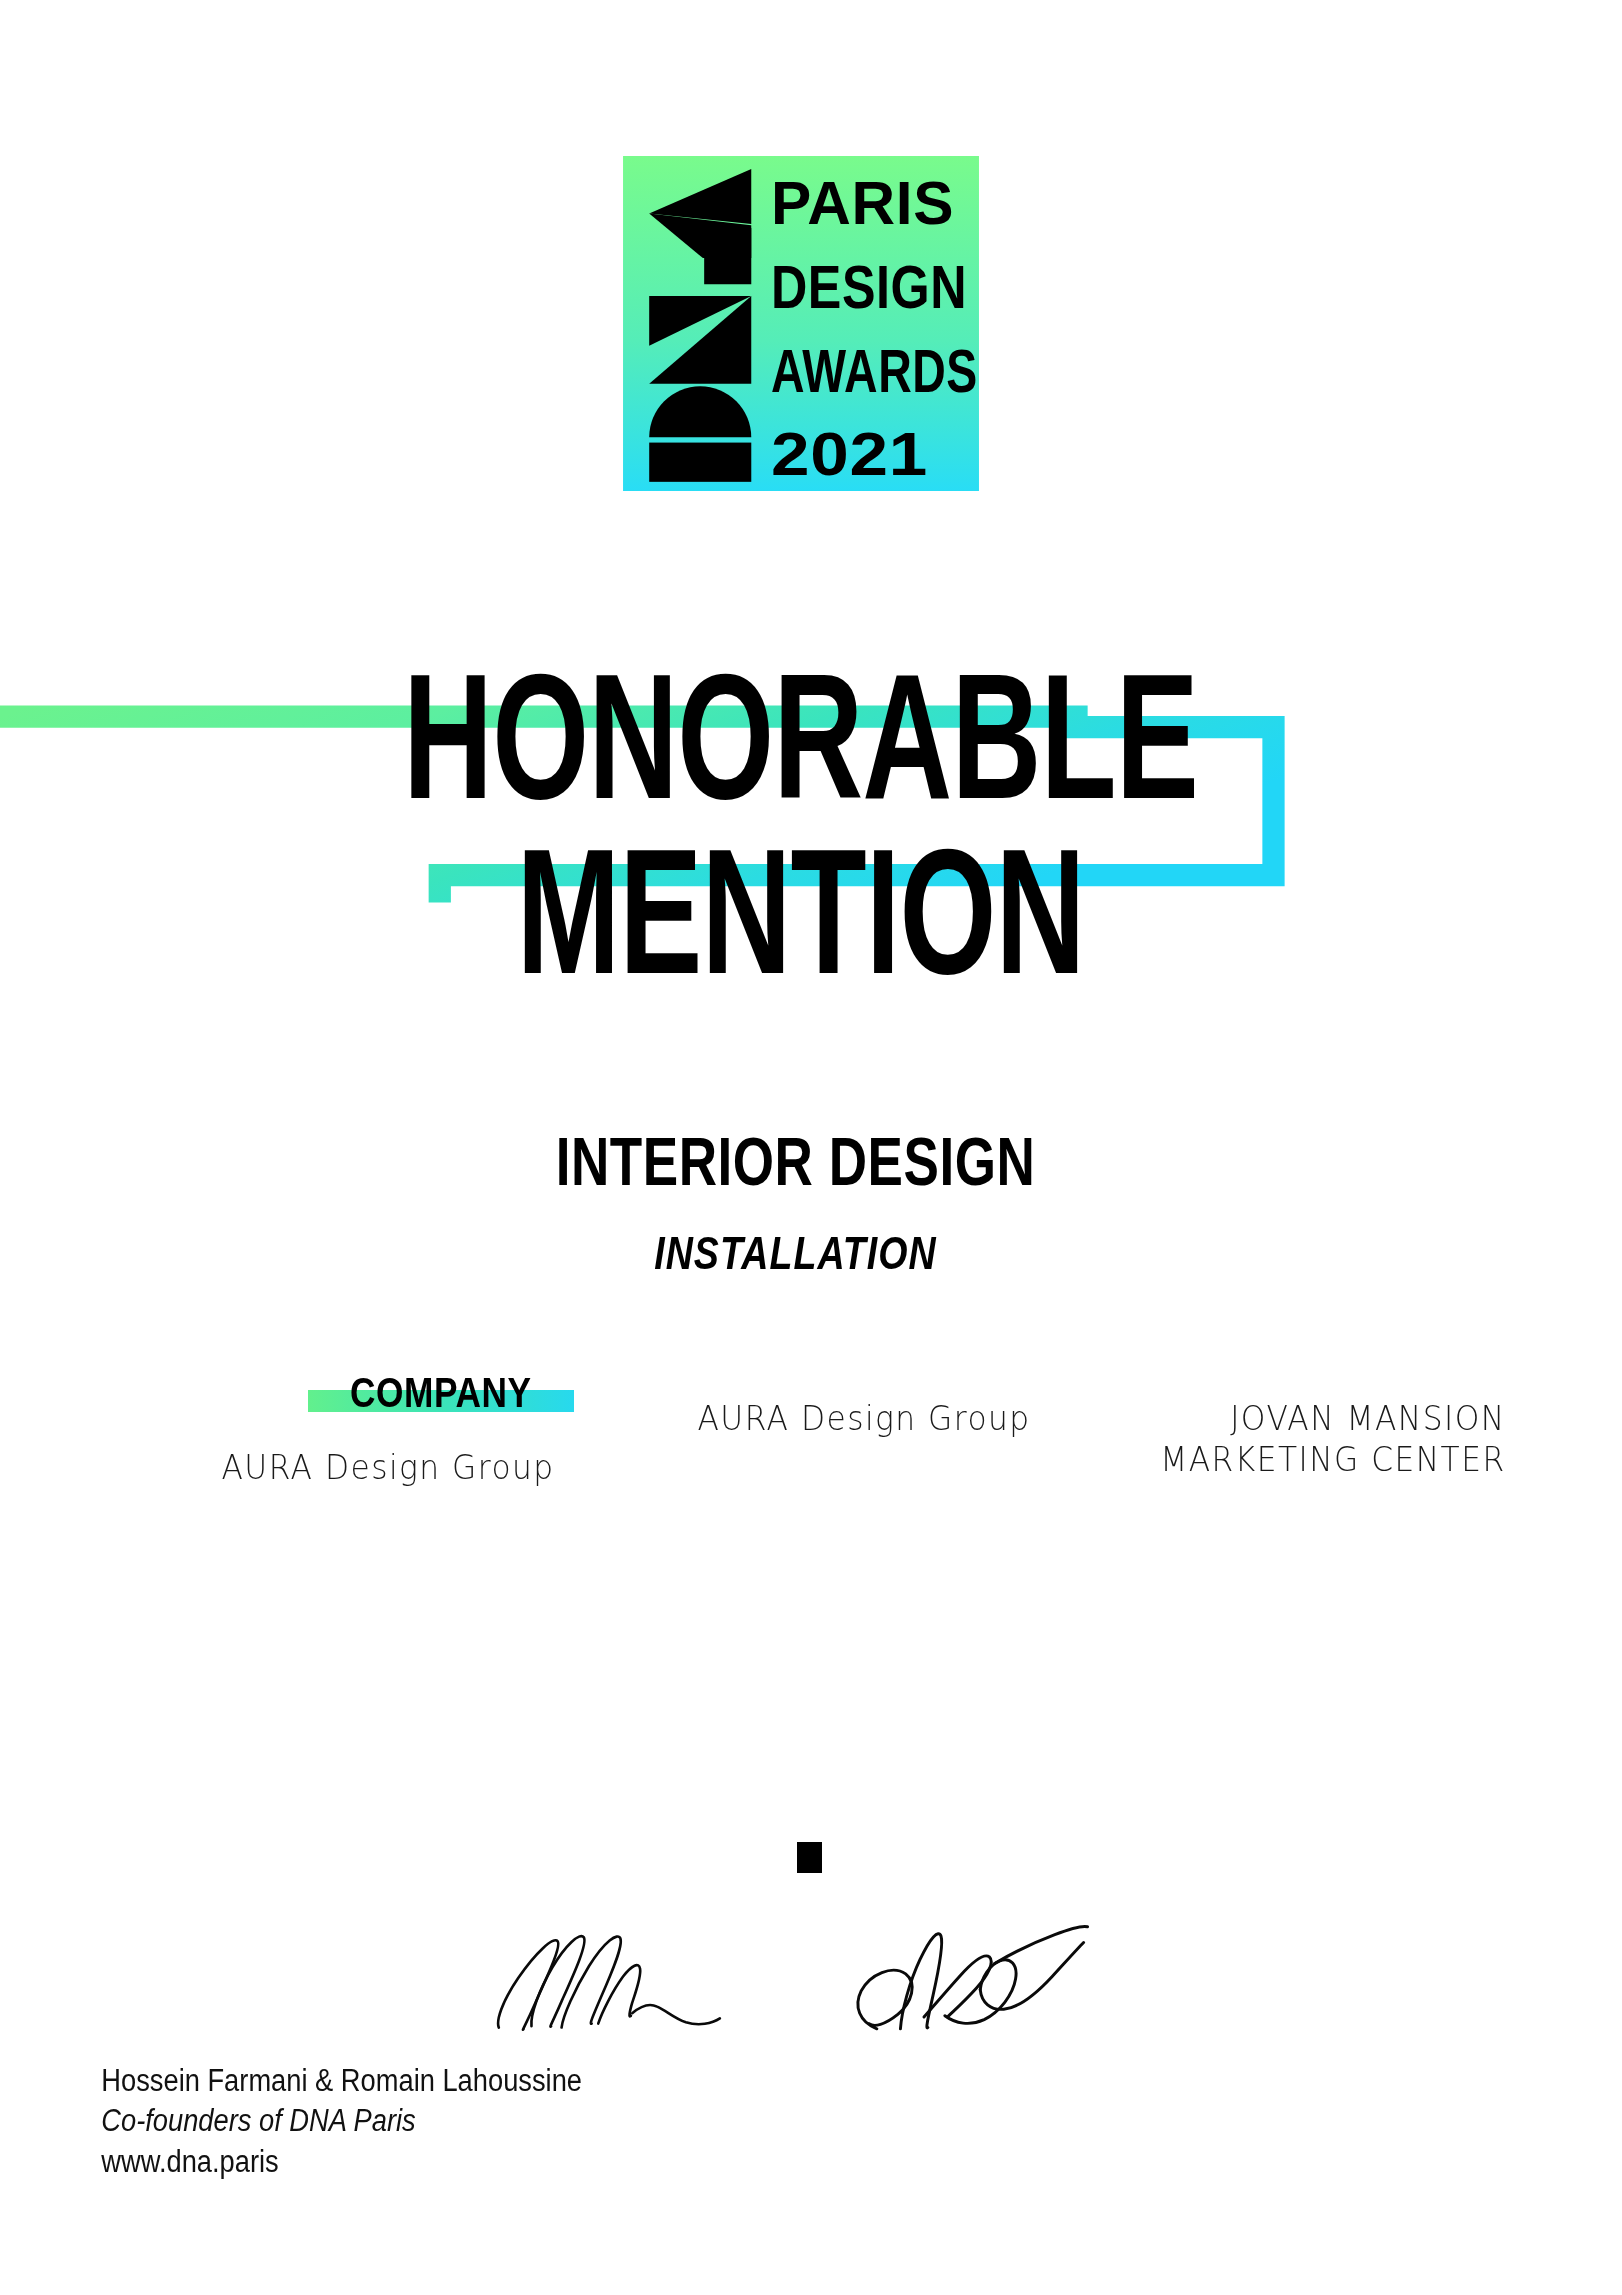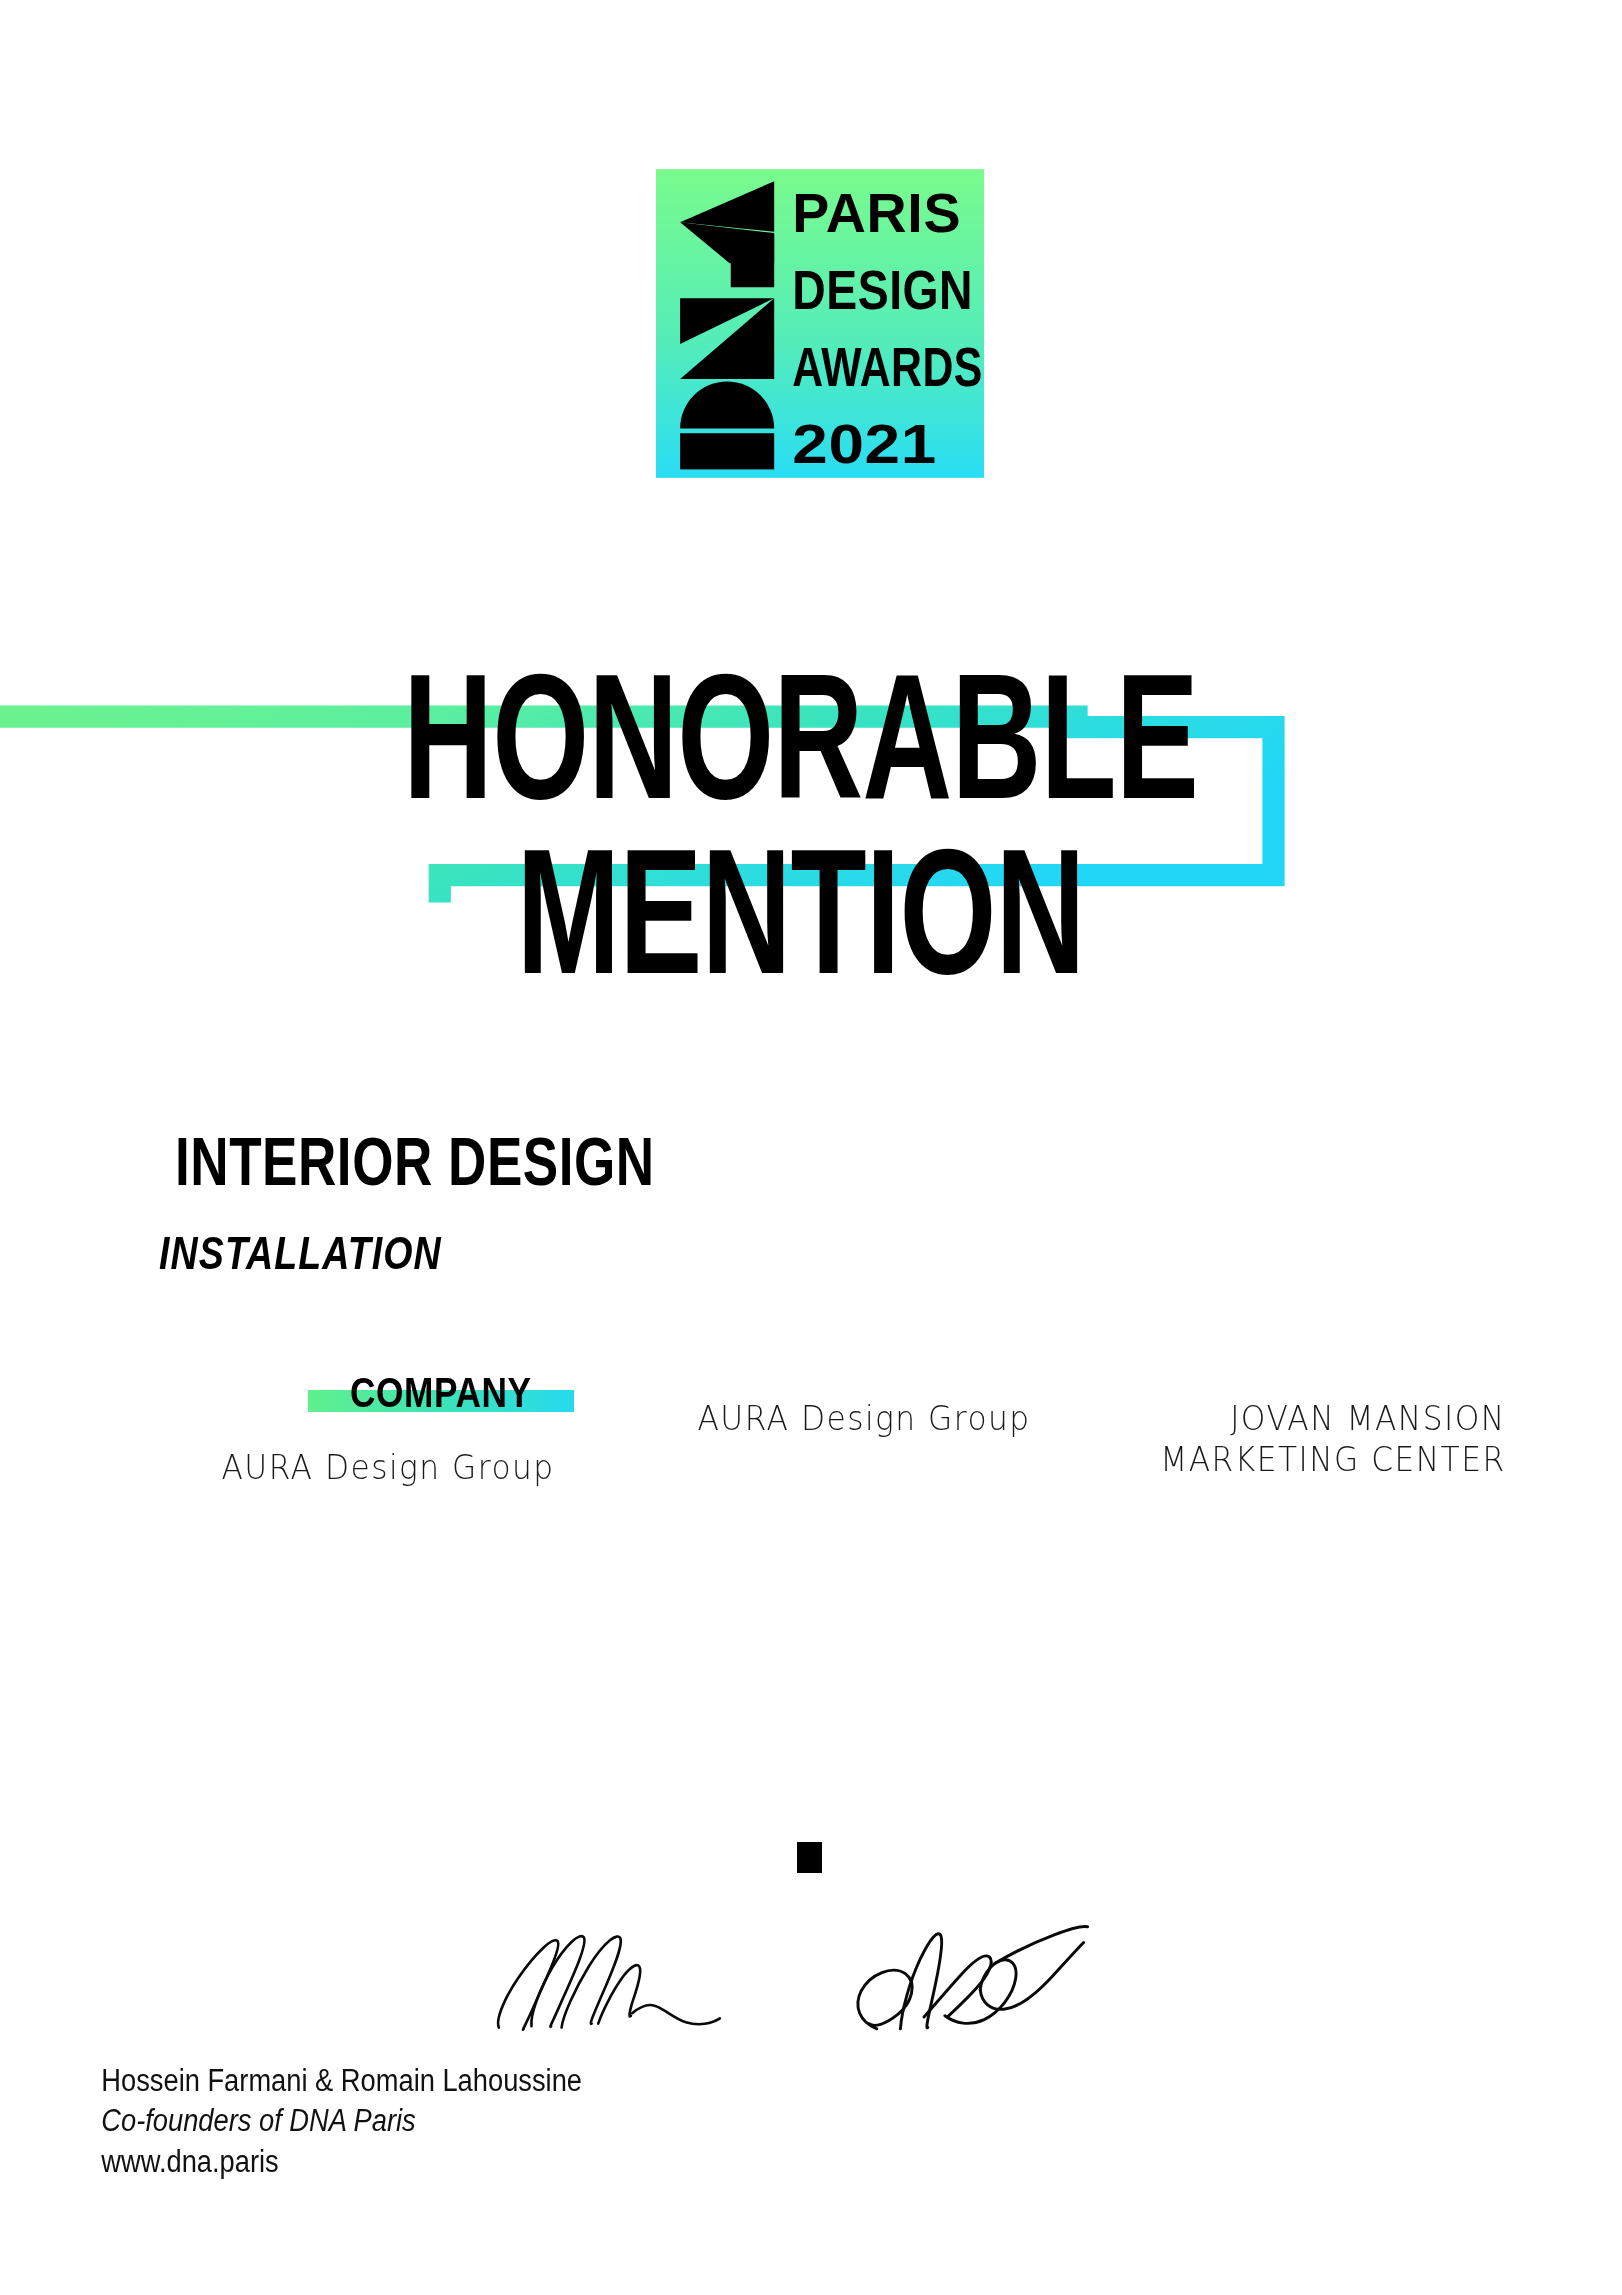--- a/index.html
+++ b/index.html
@@ -12,23 +12,23 @@
     height: 2295px;
     position: relative;
     overflow: hidden;
     font-family: "Liberation Sans", sans-serif;
     color: #000000;
   }
 
   
   #logo-badge {
     position: absolute;
-    left: 656px;
+    left: 623px;
     top: 156px;
-    width: 328px;
+    width: 356px;
     height: 335px;
   }
   #logo-badge svg { display: block; width: 100%; height: 100%; }
 
   
   #decor-line {
     position: absolute;
     left: 0;
     top: 667px;
     width: 1623px;
@@ -59,20 +59,21 @@
     white-space: nowrap;
   }
   #title-line-2 { margin-top: 9.2px; }
 
   
   #category-block {
     position: absolute;
     left: 0;
     top: 1122px;
     width: 1591px;
+    text-align: center;
     z-index: 3;
   }
   #category-main {
     display: block;
     font-family: "Liberation Sans Narrow", "Liberation Sans", sans-serif;
     font-weight: 700;
     font-size: 68px;
     letter-spacing: 0.7px;
     transform: scaleX(0.78);
     white-space: nowrap;

